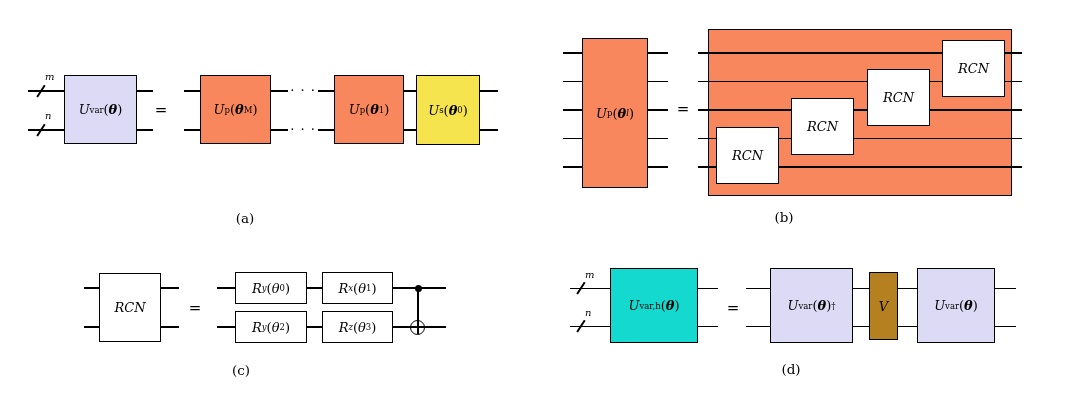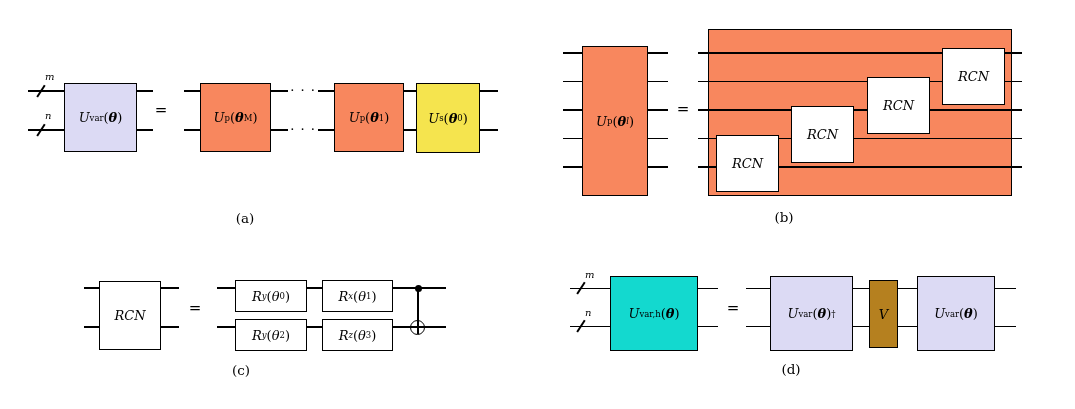--- a/index.html
+++ b/index.html
@@ -1,21 +1,21 @@
 <!DOCTYPE html>
 <html><head>
 <meta charset="utf-8">
 <style>
   html,body{margin:0;padding:0;background:#fff;}
   .canvas{position:relative;width:1075px;height:409px;background:#fff;overflow:hidden;
           font-family:"DejaVu Serif",serif;color:#000;}
   .wire{position:absolute;height:1.5px;background:#000;z-index:2;}
   .gate{position:absolute;border:1.5px solid #000;box-sizing:border-box;z-index:3;
         display:flex;align-items:center;justify-content:center;
-        font-size:13px;font-style:normal;background:#fff;margin-top:8px;}
+        font-size:13px;font-style:normal;background:#fff;}
   .gate sub{font-size:8.5px;font-style:normal;line-height:0;}
   .gate sup{font-size:8.5px;font-style:normal;line-height:0;}
   .gate i{font-style:italic;}
   .gate b{font-weight:bold;}
   .eq{position:absolute;width:22px;text-align:center;font-size:15px;z-index:2;}
   .cap{position:absolute;width:38px;text-align:center;font-size:13.5px;z-index:2;}
   .slash{position:absolute;width:1.5px;height:14px;background:#000;transform:rotate(33deg);z-index:2;}
   .wl{position:absolute;font-style:italic;font-size:10px;z-index:2;}
   .dots{position:absolute;height:16px;line-height:15px;text-align:center;font-size:13px;
         letter-spacing:1px;z-index:2;}

